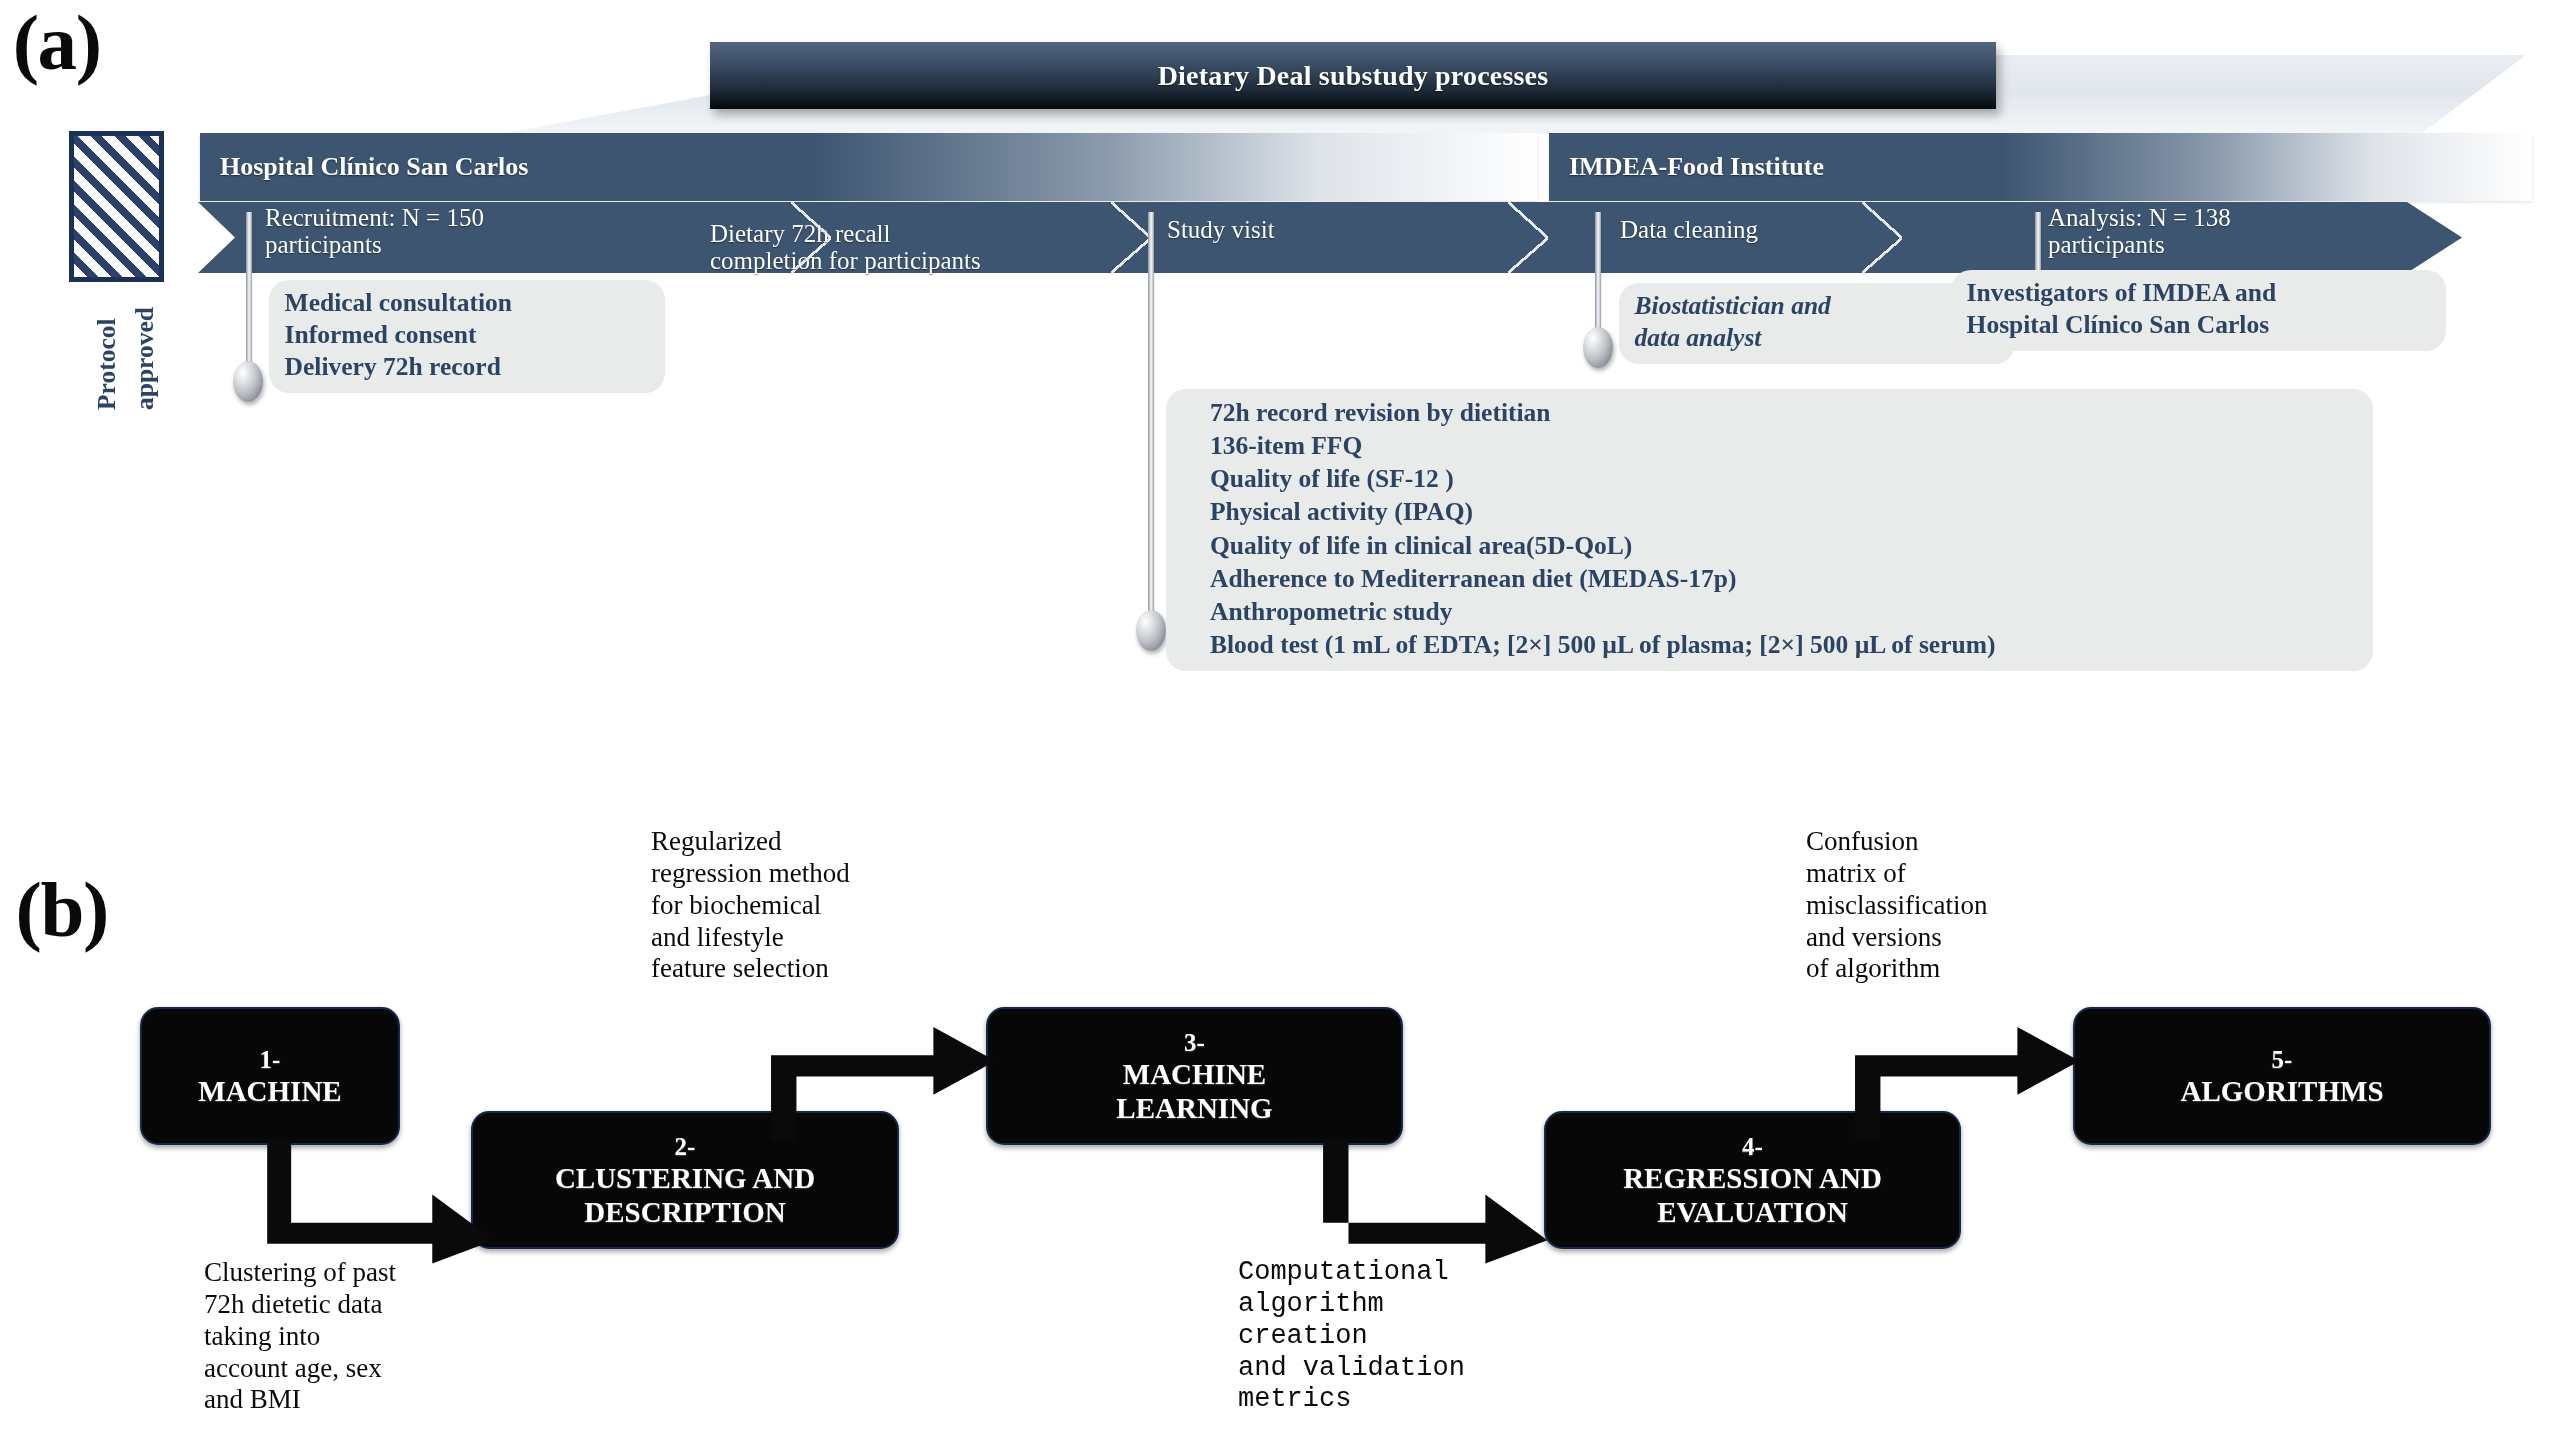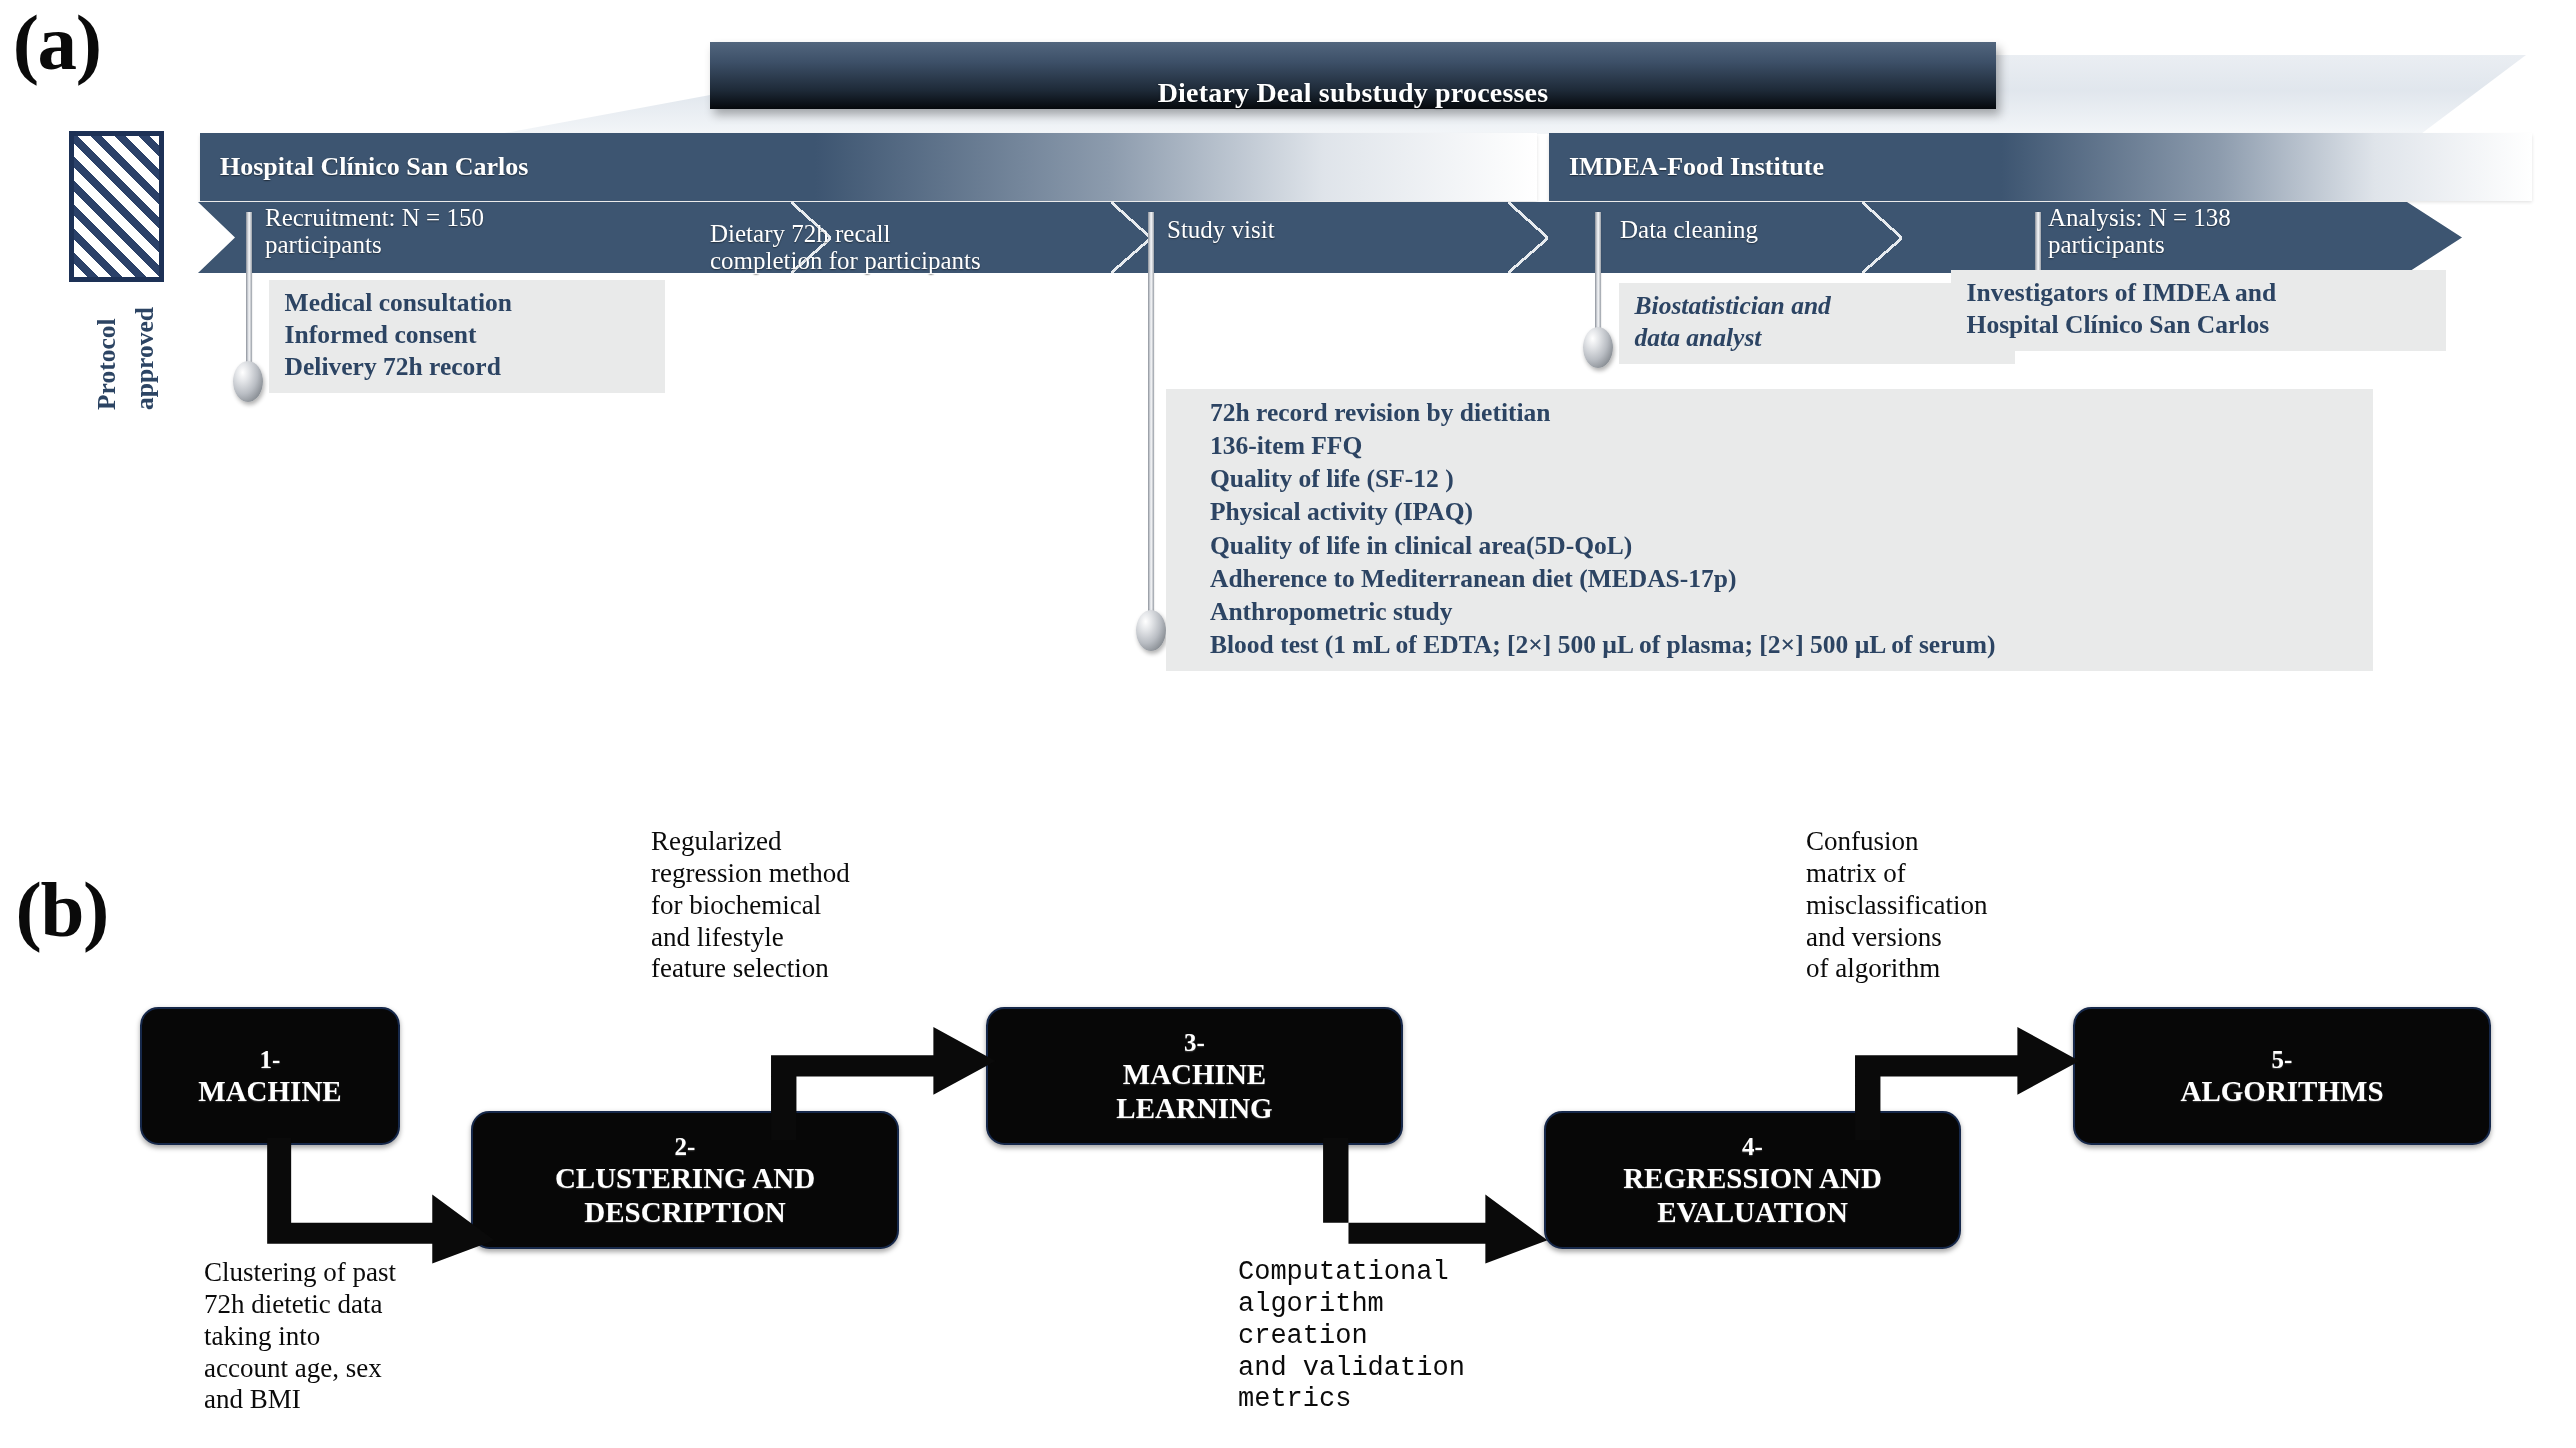--- a/index.html
+++ b/index.html
@@ -14,21 +14,21 @@
 
   
   .perspective-shape{
     background:linear-gradient(180deg,#e9edf2 0%,#dfe5ec 45%,#f2f5f8 100%);
     clip-path:polygon(13.2% 100%, 31.5% 0%, 100% 0%, 95.5% 100%);
     opacity:.95;
   }
   .title-banner{
     background:linear-gradient(180deg,#52667e 0%,#3d5068 30%,#1e2a38 72%,#05080c 100%);
     box-shadow:4.2px 6.4px 9.2px rgba(0,0,0,.30);
-    display:flex;align-items:flex-end;justify-content:center;
+    display:flex;align-items:center;justify-content:center;
   }
   .title-banner span{
     color:#ffffff;font-weight:bold;font-size:28px;letter-spacing:0.2px;
     text-shadow:0 0.7px 1.4px rgba(0,0,0,.55);
   }
 
   .org-band{
     background:linear-gradient(90deg,#3d5571 0%,#3d5571 46%,#8c9bad 68%,#dfe4ea 84%,#ffffff 100%);
     box-shadow:0 2.1px 3.5px rgba(0,0,0,.12);
   }
@@ -69,20 +69,21 @@
     box-shadow:0.7px 0 1.4px rgba(0,0,0,.18);
   }
   .pin-knob{
     position:absolute;width:30px;height:41px;border-radius:50%;
     background:radial-gradient(ellipse at 32% 28%, #ffffff 0%, #e3e5e8 22%, #b9bdc3 52%, #8d9298 76%, #6f747a 100%);
     box-shadow:1.4px 2.8px 4.2px rgba(0,0,0,.30);
   }
   .callout{
     position:absolute;background:#e9eaea;
     padding:7px 12.7px 10px 15.6px;
+    border-radius:20px;
   }
   .callout .line{
     color:#2c4463;font-weight:bold;font-size:25.5px;line-height:1.26;white-space:nowrap;
   }
   .callout.big .line{font-size:25.5px;line-height:1.30;}
 
   
   .hatch-box{
     position:absolute;border:5px solid #1d3156;
     background-image:repeating-linear-gradient(45deg,

